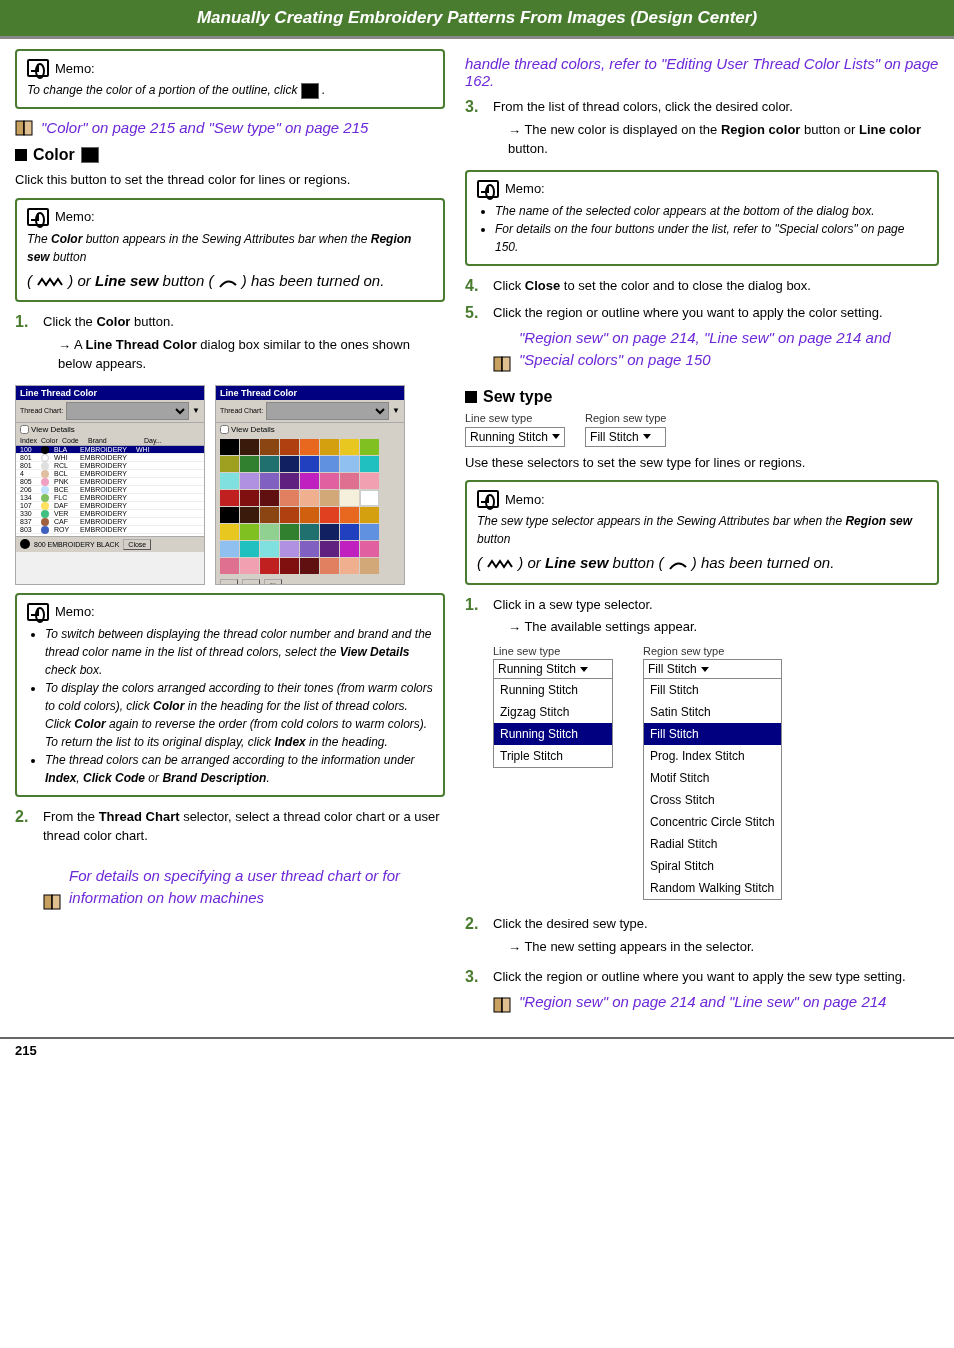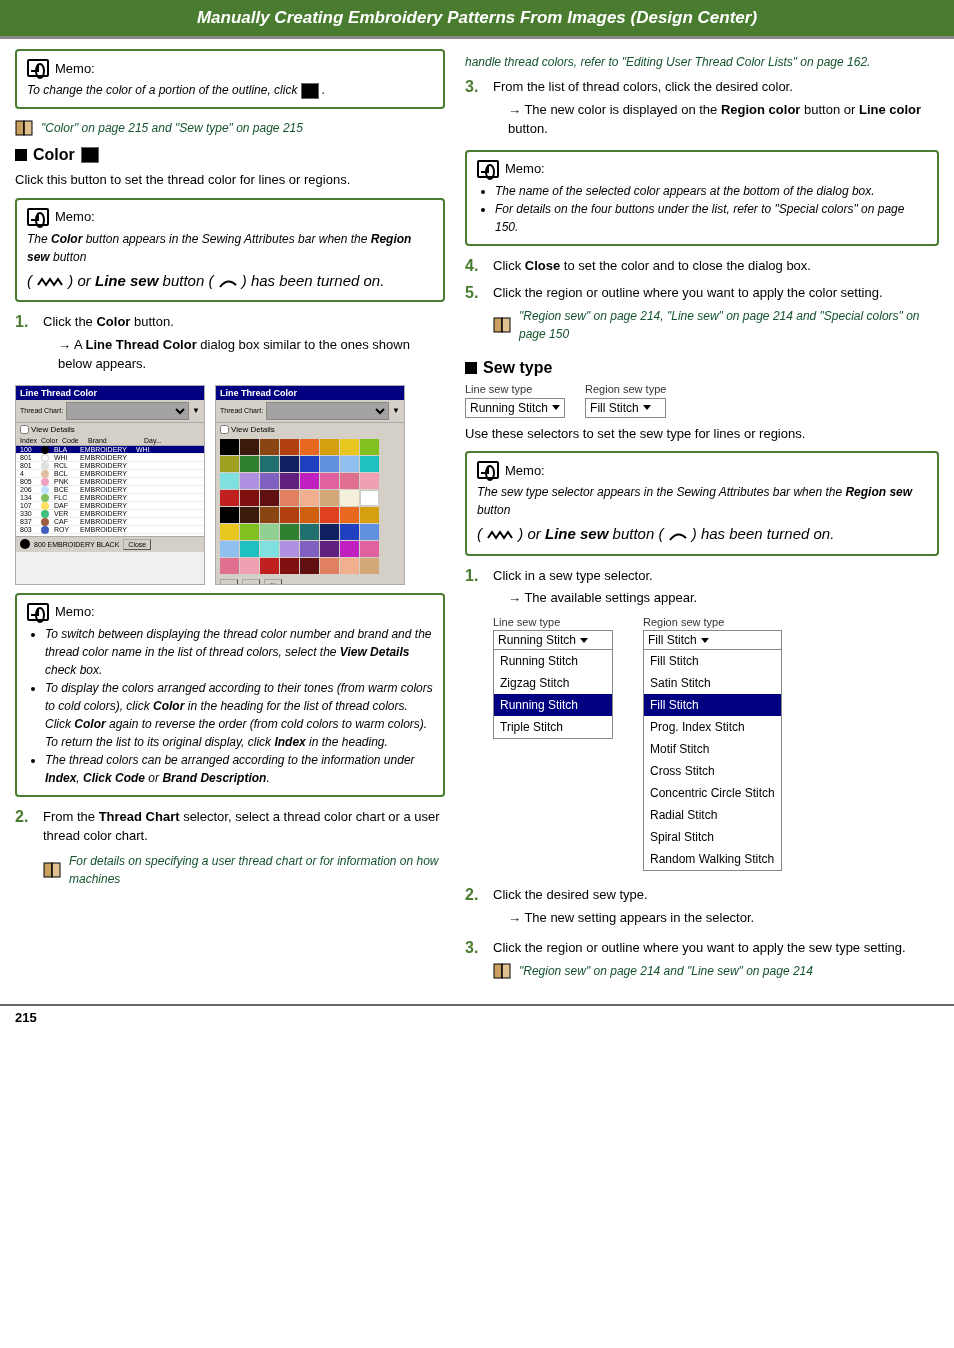--- a/index.html
+++ b/index.html
@@ -94,25 +94,25 @@
       line-height: 1.5;
     }
 
     .memo-text strong {
       font-style: italic;
     }
 
     
     .ref-line {
       display: flex;
-      align-items: center;
+      align-items: flex-end;
       gap: 6px;
       margin: 6px 0;
-      font-size: 12px;
-      color: #14532d;
+      font-size: 15px;
+      color: #6d28d9;
     }
 
     .book-icon {
       display: inline-block;
       width: 20px;
       height: 16px;
       flex-shrink: 0;
       margin-top: 1px;
     }
 
@@ -741,21 +741,21 @@
         <li>To switch between displaying the thread color number and brand and the thread color name in the list of thread colors, select the <strong>View Details</strong> check box.</li>
         <li>To display the colors arranged according to their tones (from warm colors to cold colors), click <strong>Color</strong> in the heading for the list of thread colors. Click <strong>Color</strong> again to reverse the order (from cold colors to warm colors). To return the list to its original display, click <strong>Index</strong> in the heading.</li>
         <li>The thread colors can be arranged according to the information under <strong>Index</strong>, <strong>Click Code</strong> or <strong>Brand Description</strong>.</li>
       </ul>
     </div>
 
     <div class="step">
       <div class="step-num">2.</div>
       <div class="step-content">
         From the <strong>Thread Chart</strong> selector, select a thread color chart or a user thread color chart.
-        <div class="ref-line" style="margin-top:6px;">
+        <div class="ref-line" style="margin-top:19px;">
           <span class="book-icon">
             <svg viewBox="0 0 20 16" fill="none" xmlns="http://www.w3.org/2000/svg">
               <rect x="1" y="1" width="8" height="14" fill="#c8a060" stroke="#000" stroke-width="1"></rect>
               <rect x="9" y="1" width="8" height="14" fill="#e0c090" stroke="#000" stroke-width="1"></rect>
               <line x1="9" y1="1" x2="9" y2="15" stroke="#000" stroke-width="1"></line>
             </svg>
           </span>
           <span class="italic-text">For details on specifying a user thread chart or for information on how machines</span>
         </div>
       </div>

